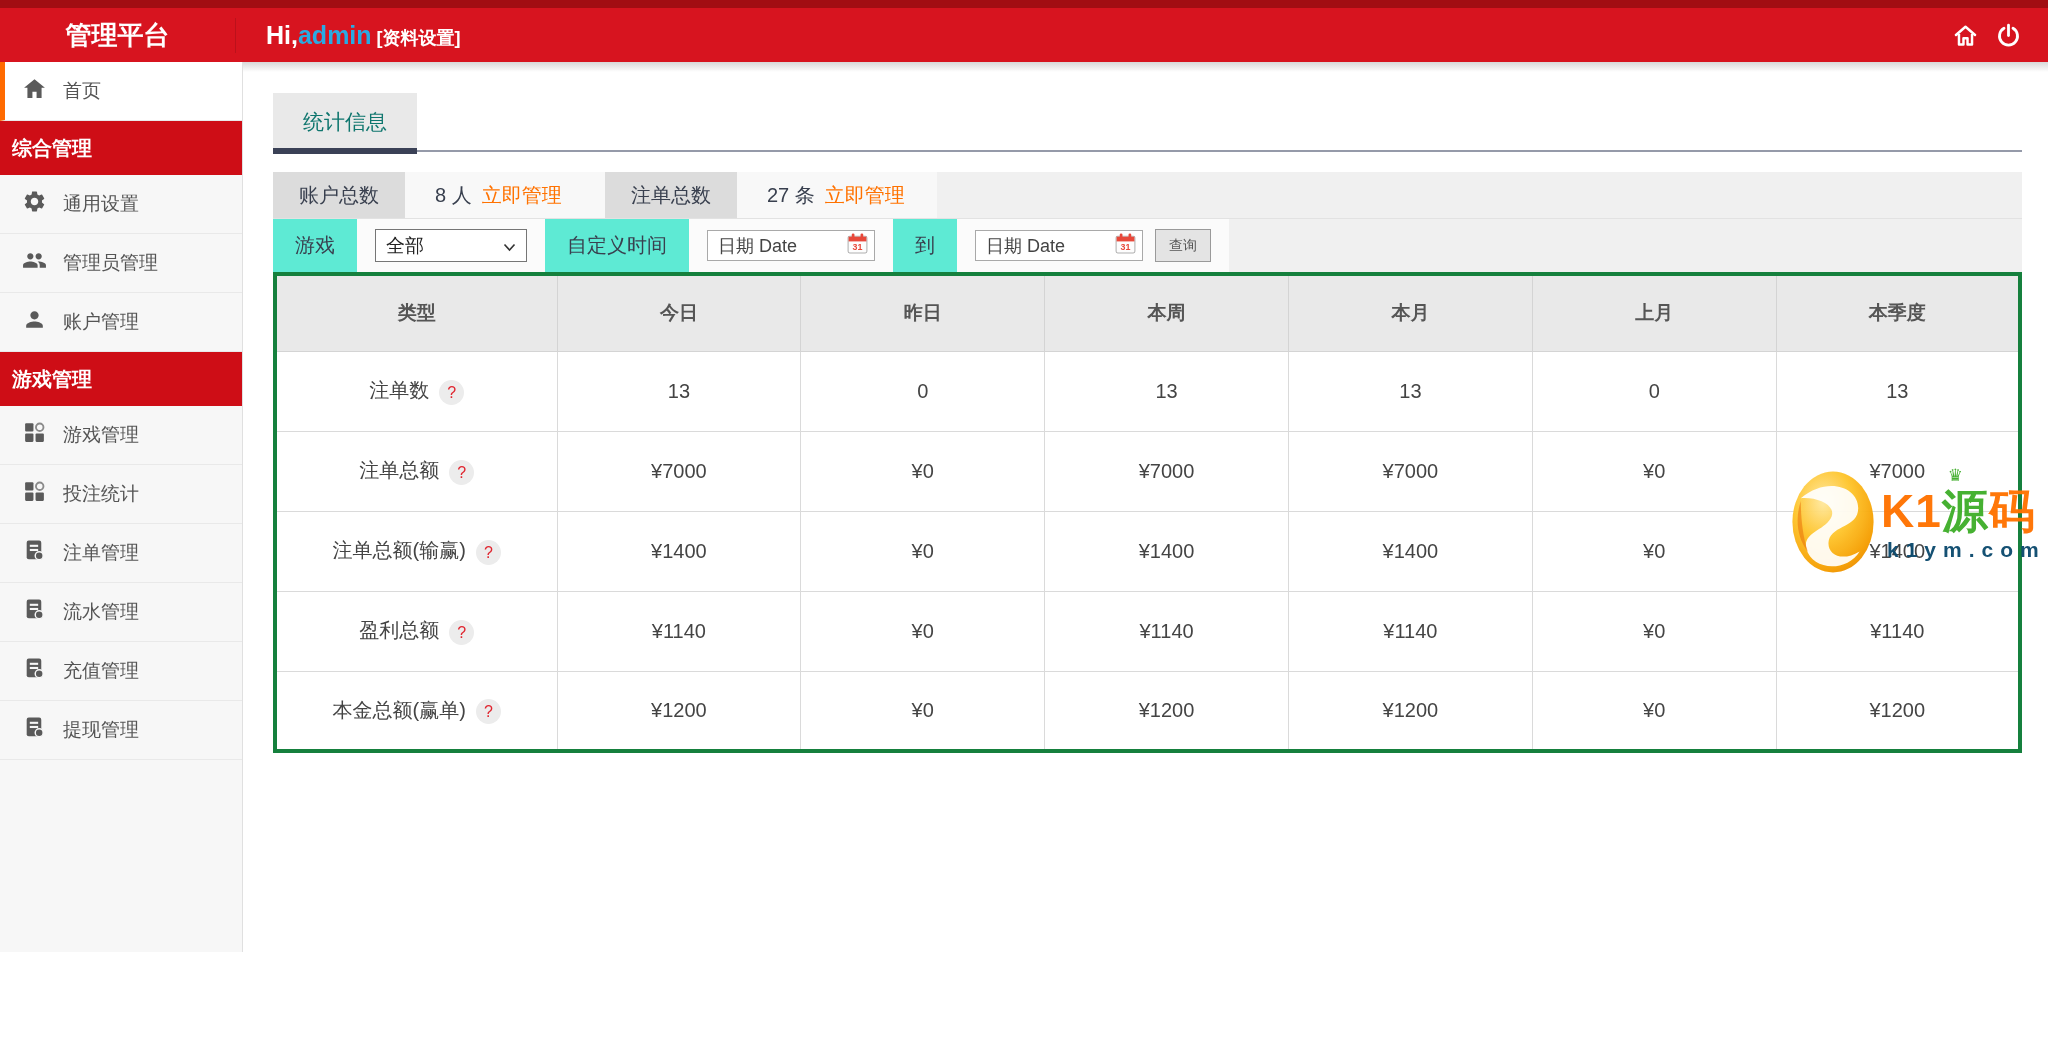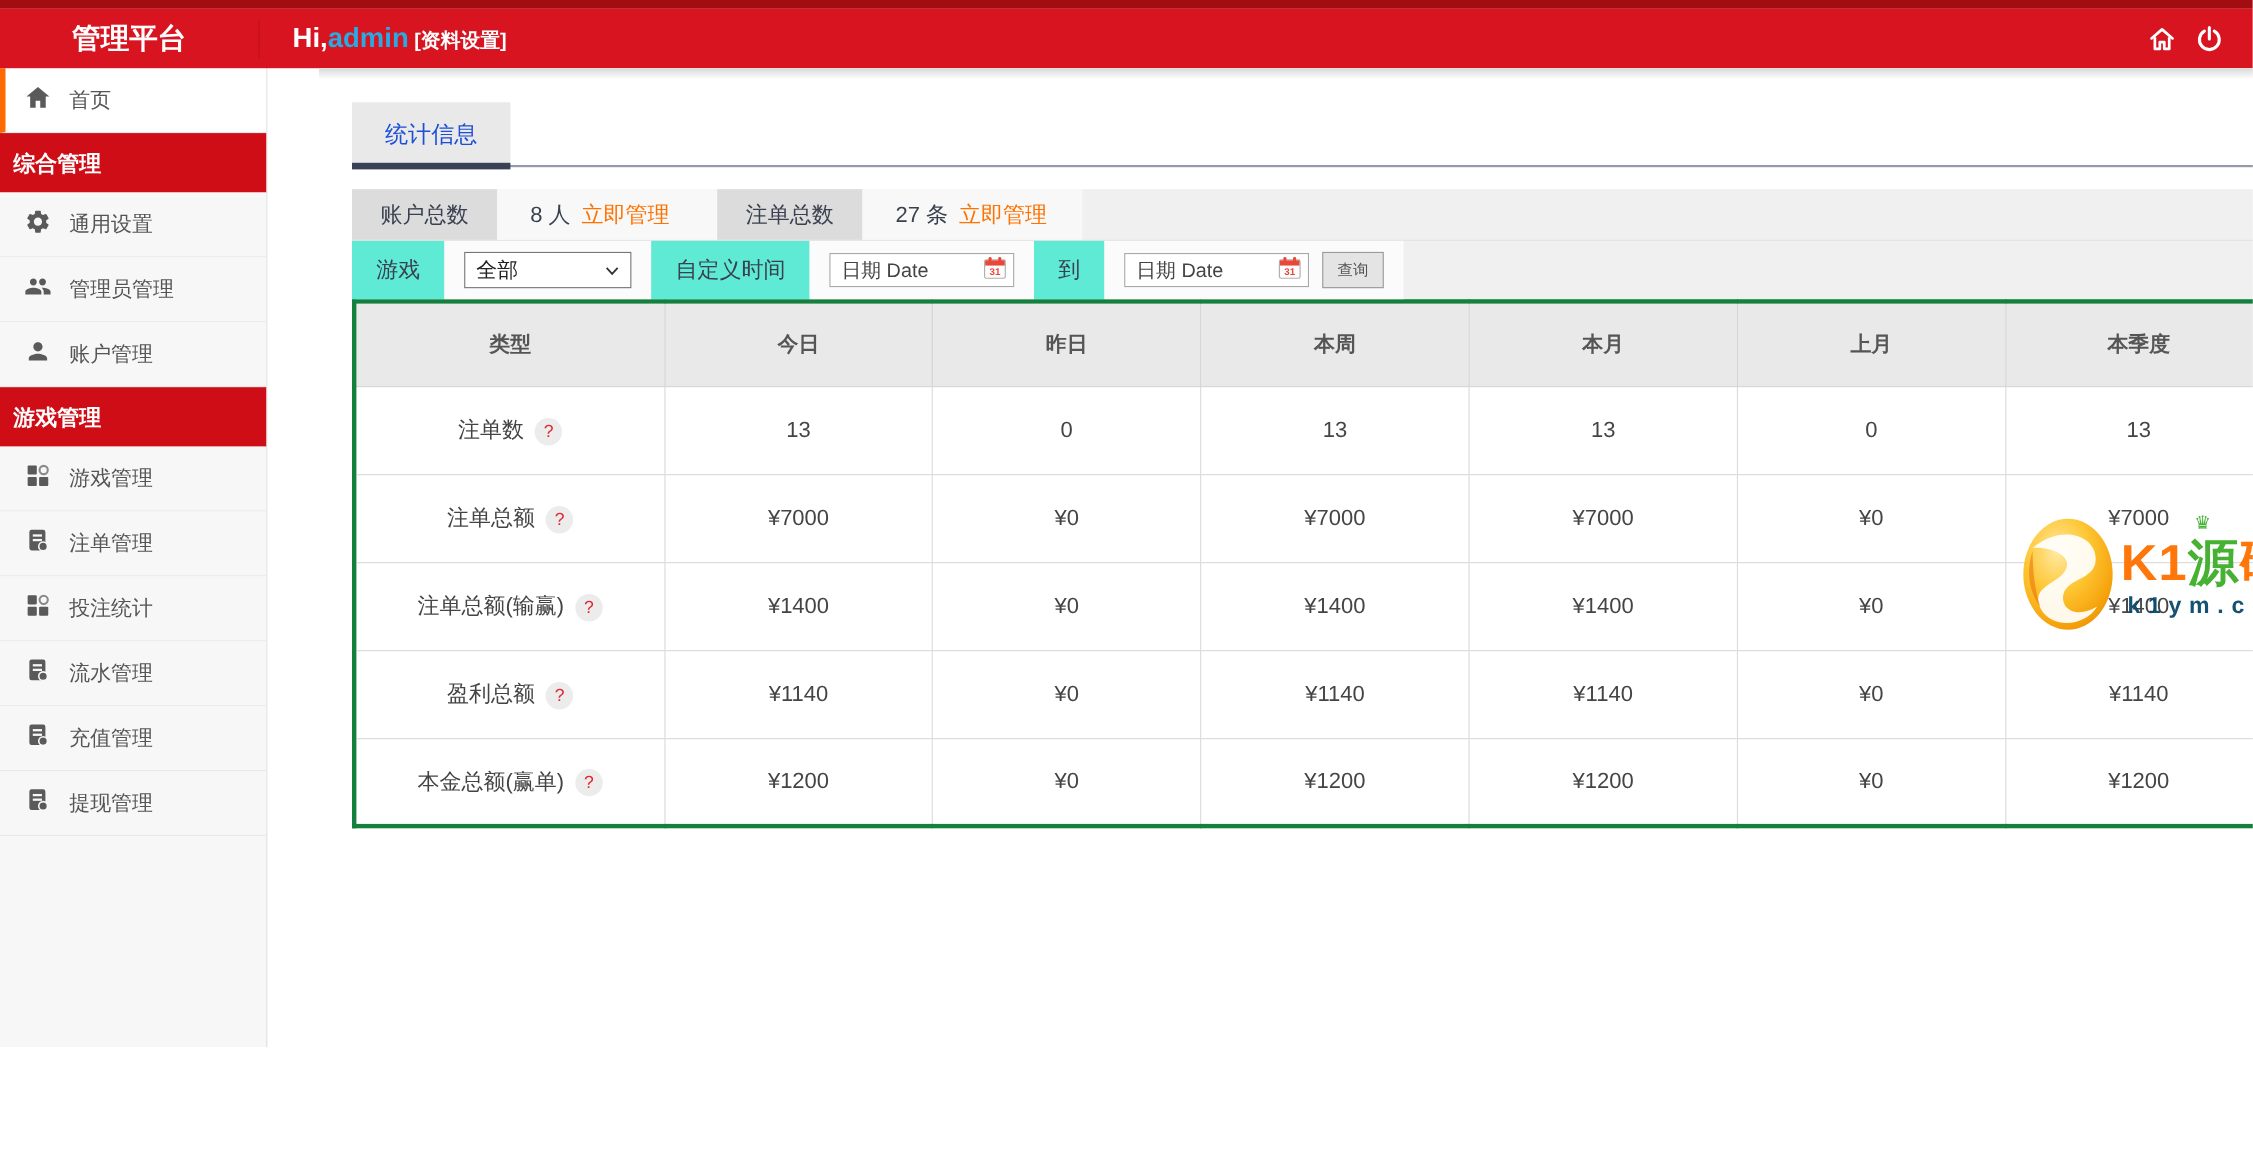--- a/index.html
+++ b/index.html
@@ -11,36 +11,36 @@
   .topbar { height:54px; background:#d7141f; display:flex; align-items:center; position:relative; }
   .brand { width:236px; text-align:center; color:#fff; font-size:26px; font-weight:bold;
            border-right:1px solid rgba(0,0,0,0.12); }
   .greeting { margin-left:30px; color:#fff; font-size:25px; font-weight:bold; display:flex; align-items:baseline; gap:0; }
   .greeting .uname { color:#29aae3; }
   .greeting .profile { font-size:18px; margin-left:5px; cursor:pointer; }
   .hdr-icons { position:absolute; right:26px; top:0; height:54px; display:flex; align-items:center; gap:16px; }
   .hdr-icons svg { display:block; cursor:pointer; }
 
   
-  .layout { display:flex; height:890px;gap:47px; }
+  .layout { display:flex; height:890px; }
   .sidebar { width:243px; background:#f7f7f7; border-right:1px solid #e0e0e0; flex:none; }
   .side-item { height:59px; display:flex; align-items:center; gap:16px; padding-left:22px;
     border-bottom:1px solid #e9e9e9; color:#555; font-size:19px; cursor:pointer; background:#f7f7f7; }
   .side-item svg { flex:none; }
   .side-item.active { background:#fff; border-left:5px solid #ff6a00; padding-left:17px; }
   .side-section { height:54px; background:#ce0d16; color:#fff; font-weight:bold; font-size:20px;
     display:flex; align-items:center; padding-left:12px; }
 
   .content { flex:1; position:relative; background:#fff; }
   .content::before { content:""; position:absolute; top:0; left:0; right:0; height:10px;
     background:linear-gradient(#d8d8d8,#ffffff); pointer-events:none; }
 
   
   .tabbar { margin:31px 26px 0 30px; border-bottom:2px solid #959aa9; }
-  .tab { position:relative; display:inline-block; background:#e9e9e9; color:#1d4ed8;
+  .tab { position:relative; display:inline-block; background:#e9e9e9; color:#0f766e;
     font-size:21px; padding:15px 30px 14px; cursor:pointer; }
   .tab::after { content:""; position:absolute; left:0; right:0; bottom:-4px; height:6px; background:#3a4156; }
 
   
   .statsbar { margin:20px 26px 0 30px; height:47px; background:#f0f0f0; display:flex;
     align-items:stretch; font-size:20px; color:#39404f; border-bottom:1px solid #e2e2e2; }
   .stat-label { background:#dcdcdc; display:flex; align-items:center; padding:0 26px; }
   .stat-value { background:#f8f8f8; display:flex; align-items:center; padding:0 30px; gap:10px; min-width:200px; }
   .link-orange { color:#ff7200; cursor:pointer; }
 
@@ -161,39 +161,39 @@
           <rect x="13" y="13" width="8" height="8" rx="1" fill="#5a5a5a"></rect>
           <circle cx="17" cy="7" r="3.6" fill="none" stroke="#8a8a8a" stroke-width="1.8"></circle>
         </svg>
       </span>
       <span>游戏管理</span>
     </div>
 
     <div class="side-item">
       <span>
         <svg width="25" height="25" viewBox="0 0 24 24">
+          <rect x="3" y="3" width="8" height="8" rx="1" fill="#5a5a5a"></rect>
+          <rect x="3" y="13" width="8" height="8" rx="1" fill="#5a5a5a"></rect>
+          <rect x="13" y="13" width="8" height="8" rx="1" fill="#5a5a5a"></rect>
+          <circle cx="17" cy="7" r="3.6" fill="none" stroke="#8a8a8a" stroke-width="1.8"></circle>
+        </svg>
+      </span>
+      <span>投注统计</span>
+    </div>
+
+    <div class="side-item">
+      <span>
+        <svg width="25" height="25" viewBox="0 0 24 24">
           <rect x="4.5" y="2.5" width="14" height="18" rx="2" fill="#5a5a5a"></rect>
           <rect x="7.5" y="6.5" width="8" height="2" fill="#f7f7f7"></rect>
           <rect x="7.5" y="10.5" width="8" height="2" fill="#f7f7f7"></rect>
           <circle cx="16.5" cy="17" r="3.8" fill="#5a5a5a" stroke="#f7f7f7" stroke-width="1.4"></circle>
         </svg>
       </span>
       <span>注单管理</span>
-    </div>
-
-    <div class="side-item">
-      <span>
-        <svg width="25" height="25" viewBox="0 0 24 24">
-          <rect x="3" y="3" width="8" height="8" rx="1" fill="#5a5a5a"></rect>
-          <rect x="3" y="13" width="8" height="8" rx="1" fill="#5a5a5a"></rect>
-          <rect x="13" y="13" width="8" height="8" rx="1" fill="#5a5a5a"></rect>
-          <circle cx="17" cy="7" r="3.6" fill="none" stroke="#8a8a8a" stroke-width="1.8"></circle>
-        </svg>
-      </span>
-      <span>投注统计</span>
     </div>
 
     <div class="side-item">
       <span>
         <svg width="25" height="25" viewBox="0 0 24 24">
           <rect x="4.5" y="2.5" width="14" height="18" rx="2" fill="#5a5a5a"></rect>
           <rect x="7.5" y="6.5" width="8" height="2" fill="#f7f7f7"></rect>
           <rect x="7.5" y="10.5" width="8" height="2" fill="#f7f7f7"></rect>
           <circle cx="16.5" cy="17" r="3.8" fill="#5a5a5a" stroke="#f7f7f7" stroke-width="1.4"></circle>
         </svg>

